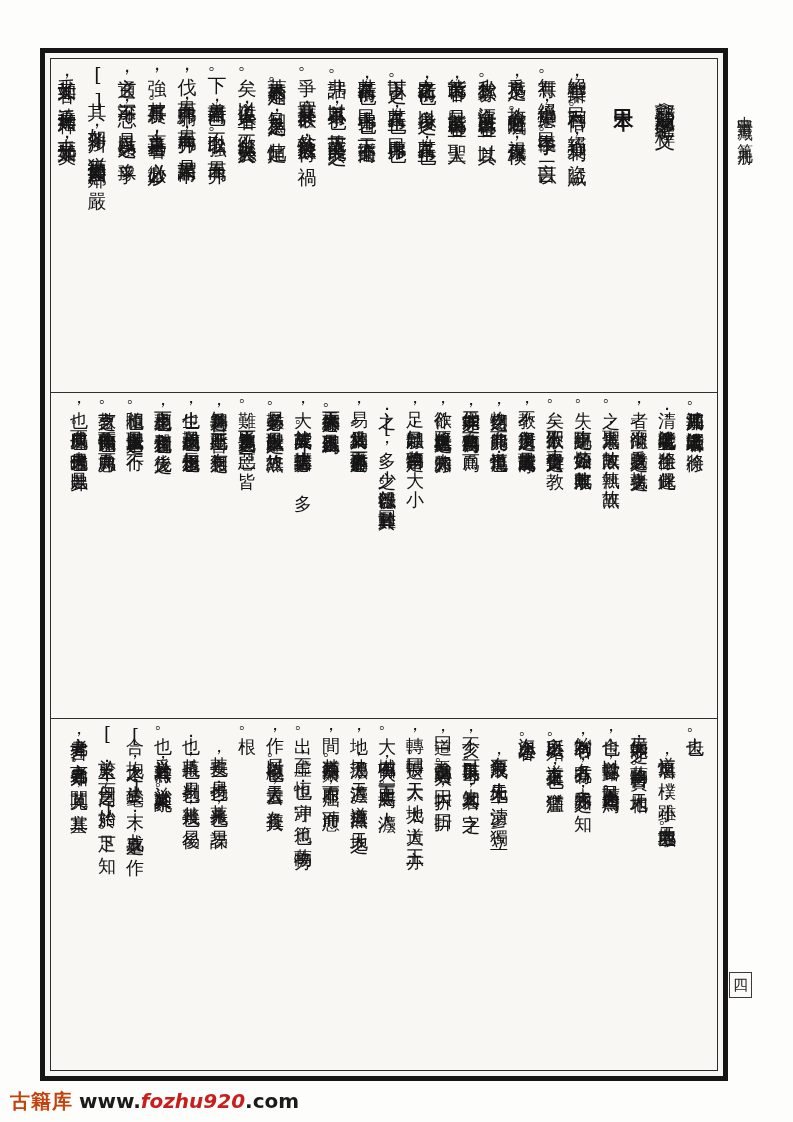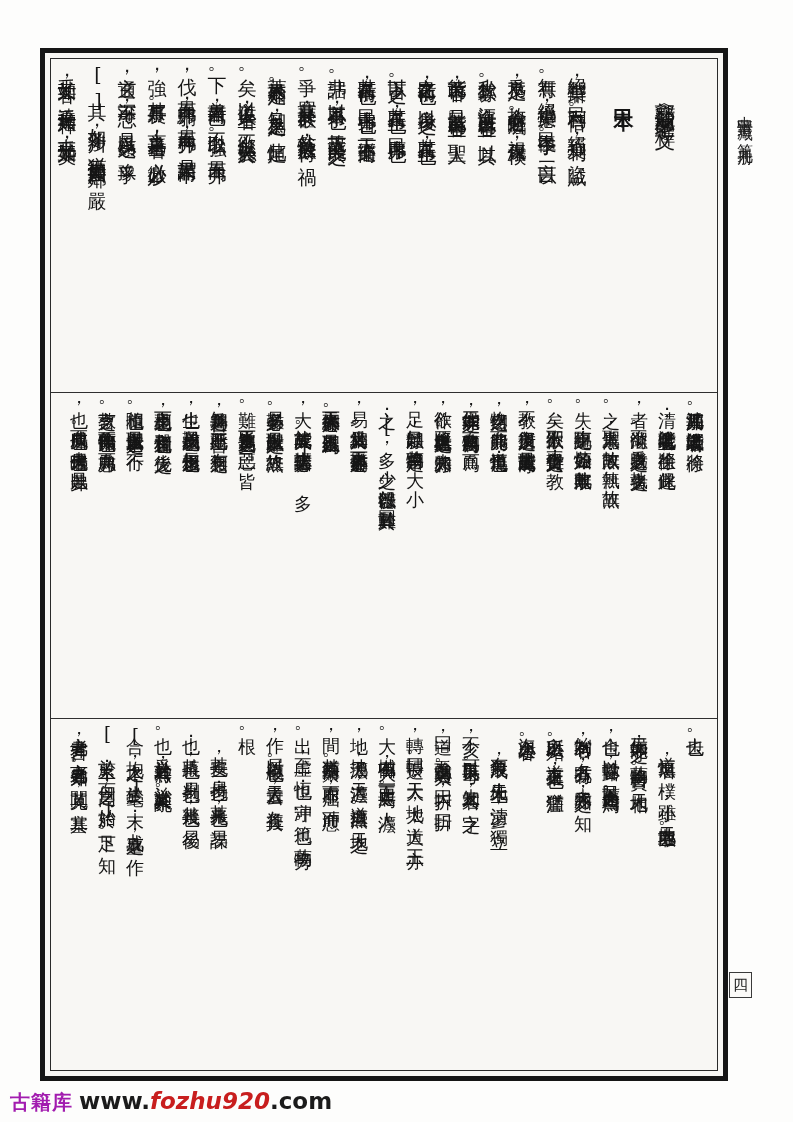--- a/index.html
+++ b/index.html
@@ -53,21 +53,21 @@
     align-items:center;justify-content:center;font-size:15px;color:#1c1c1c;
     background:#fbfaf8;
   }
   
   .footer{
     position:absolute;left:10px;top:1088px;display:flex;align-items:baseline;
     gap:6px;font-family:"DejaVu Sans","Liberation Sans",sans-serif;
     font-weight:bold;
   }
   .footer .brand{font-size:20px;letter-spacing:1px;}
-  .footer .url{font-size:23px;}
+  .footer .url{font-size:20px;}
   .footer .url .mid{font-style:italic;}
 </style>
 </head>
 <body>
 
 <div class="outer-frame">
   <div class="inner-frame">
 
     <div class="band band-top">
       <div class="book-title">郭店楚簡《老子》釋文</div>
@@ -155,15 +155,15 @@
 
 <div class="margin-label">
   <span>中華道藏</span><span style="display:inline-block;padding-top:16px;">第九册</span>
 </div>
 
 <div class="page-number-box">
   <span>四</span>
 </div>
 
 <div class="footer">
-  <span class="brand" style="color: #a21caf;">古籍库</span>
+  <span class="brand" style="color: #c2410c;">古籍库</span>
   <span class="url" style="color: rgb(27, 27, 27);"><span>www.</span><span class="mid" style="color: rgb(200, 30, 30);">fozhu920</span><span>.com</span></span>
 </div>
 
 </body></html>

